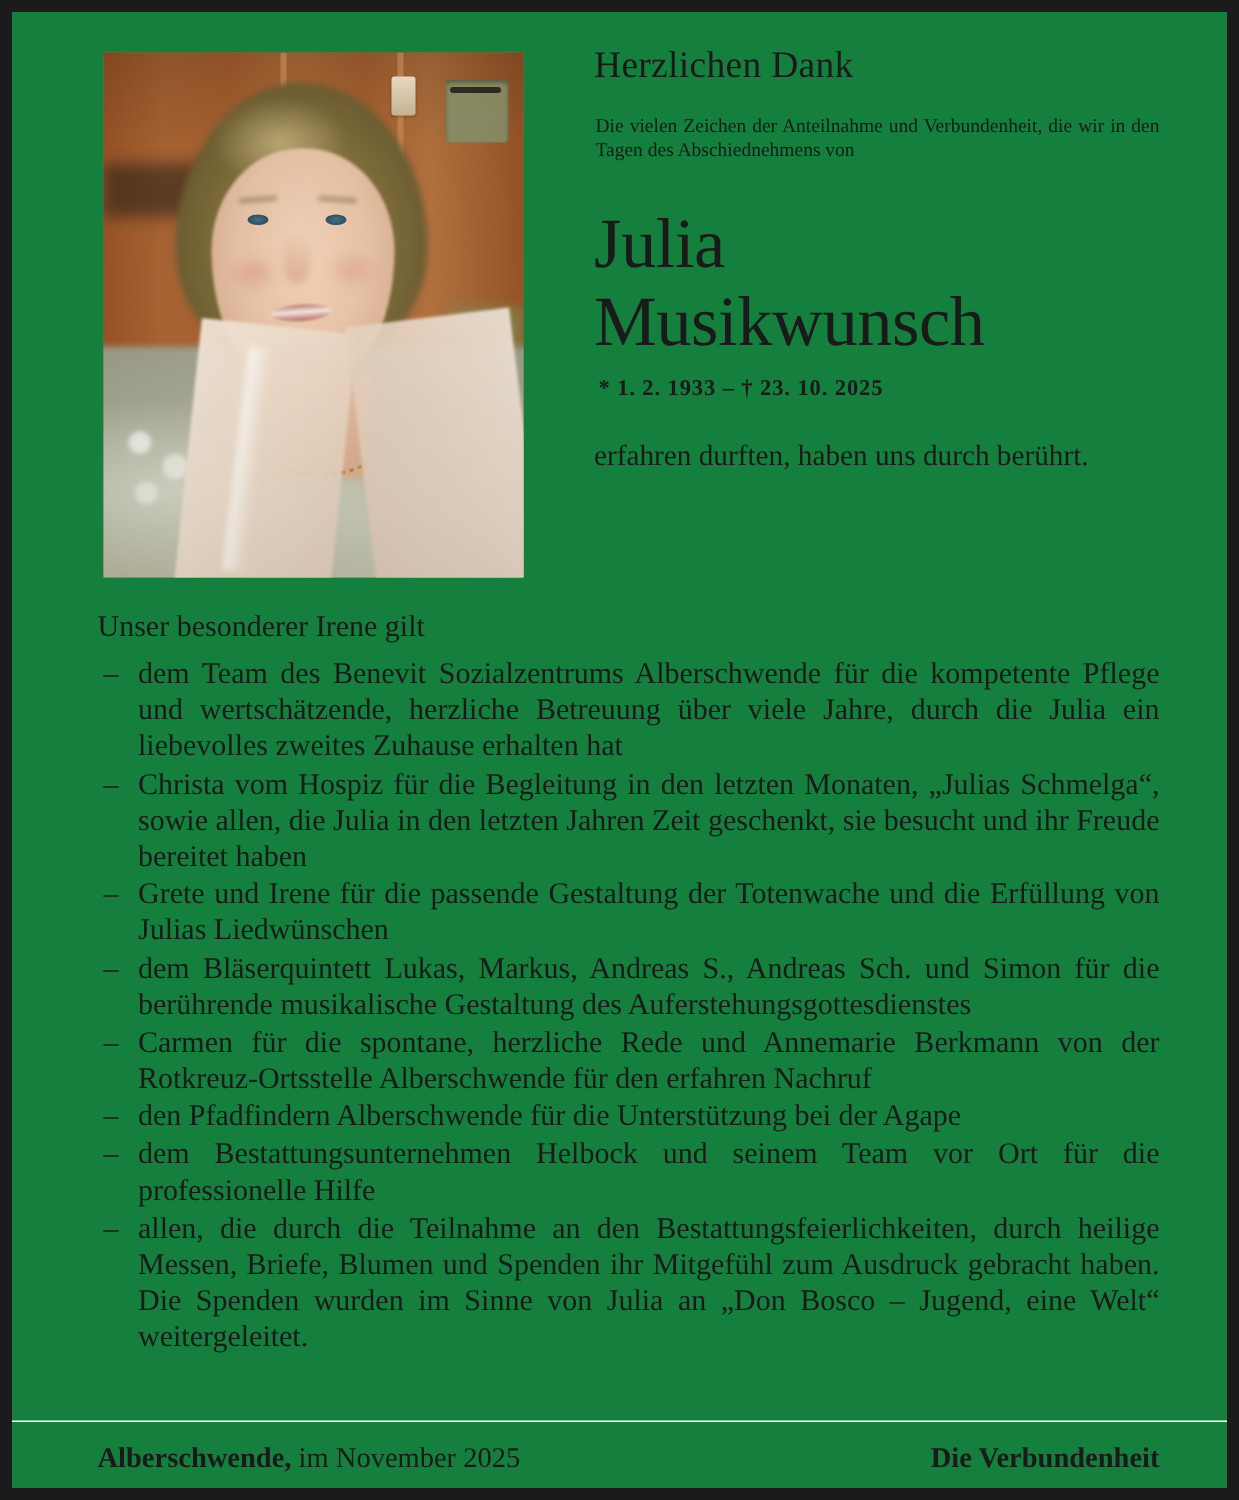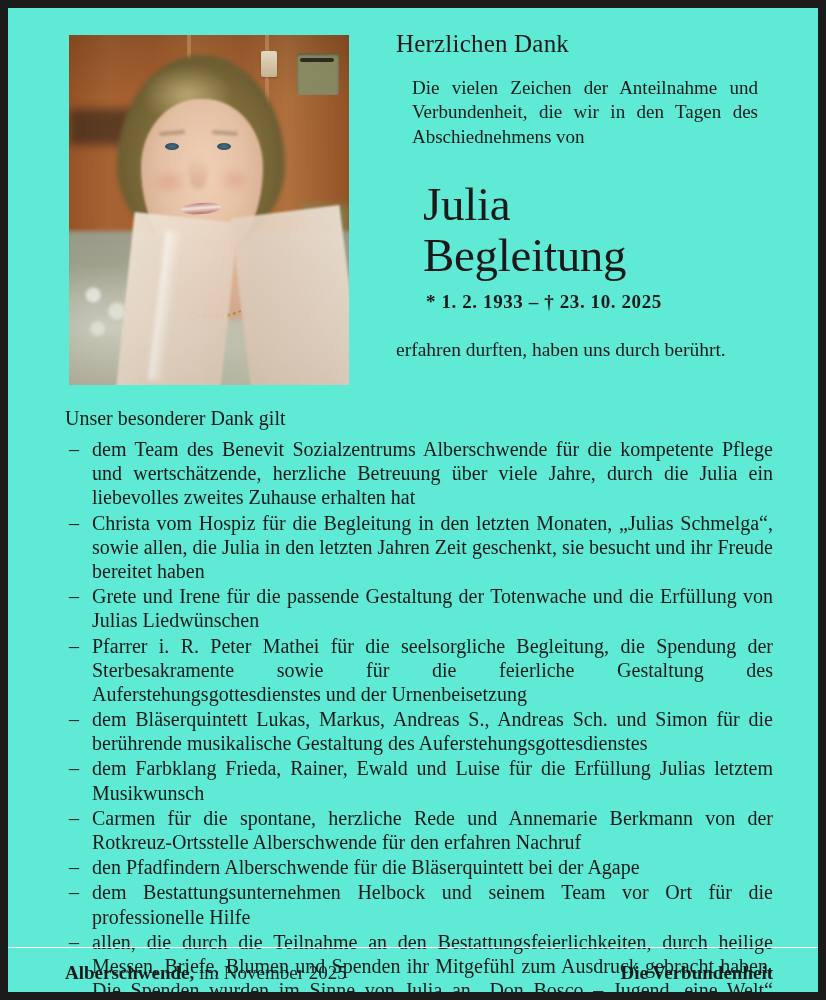--- a/index.html
+++ b/index.html
@@ -6,21 +6,21 @@
     margin: 0;
     padding: 0;
     background: #ffffff;
   }
 
   .notice {
     position: relative;
     width: 826px;
     height: 1000px;
     box-sizing: border-box;
-    background: #5eead4;
+    background: #15803d;
     border: 8px solid #1b1b1b;
     font-family: "Liberation Serif", "DejaVu Serif", serif;
     color: #1a1a1a;
     overflow: hidden;
   }
 
   .inner {
     position: absolute;
     left: 0; top: 0;
     width: 810px;
@@ -207,41 +207,40 @@
     width: 378px;
   }
   .dank-heading {
     font-size: 25px;
     line-height: 1.1;
     font-weight: normal;
     letter-spacing: 0.2px;
     margin: 0 0 18px 0;
   }
   .intro {
-    font-size: 19px;
+    font-size: 13px;
     line-height: 1.30;
     text-align: justify;
     text-align-last: left;
-    margin: 16px;
+    margin: 1px;
   }
   .name-block {
     margin-top: 30px;
-    margin-left: 27px;
   }
   .firstname, .lastname {
     font-size: 47px;
     line-height: 1.06;
     font-weight: normal;
     letter-spacing: -0.3px;
     margin: 0;
     white-space: nowrap;
   }
   .lastname { margin-top: 2px; }
   .dates {
-    font-size: 19px;
+    font-size: 15px;
     font-weight: bold;
     letter-spacing: 0.6px;
     margin: 10px 0 0 3px;
   }
   .closing {
     font-size: 19.5px;
     line-height: 1.3;
     margin: 24px 0 0 0;
   }
 
@@ -340,38 +339,36 @@
       <div class="ph-layer ph-scarf-fold"></div>
       <div class="ph-layer ph-grain"></div>
     </div>
 
     <div class="rightcol">
       <h1 class="dank-heading">Herzlichen Dank</h1>
       <p class="intro">Die vielen Zeichen der Anteilnahme und Verbundenheit, die wir in den Tagen des Abschiednehmens von</p>
 
       <div class="name-block">
         <div class="firstname">Julia</div>
-        <div class="lastname">Begleitung</div>
+        <div class="lastname">Musikwunsch</div>
         <div class="dates">* 1. 2. 1933 – † 23. 10. 2025</div>
       </div>
 
       <p class="closing">erfahren durften, haben uns durch berührt.</p>
     </div>
 
     <div class="thanks">
-      <p class="thanks-lead">Unser besonderer Dank gilt</p>
+      <p class="thanks-lead">Unser besonderer Irene gilt</p>
       <ul class="thanks-list">
         <li>dem Team des Benevit Sozialzentrums Alberschwende für die kompetente Pflege und wertschätzende, herzliche Betreuung über viele Jahre, durch die Julia ein liebevolles zweites Zuhause erhalten hat</li>
         <li>Christa vom Hospiz für die Begleitung in den letzten Monaten, „Julias Schmelga“, sowie allen, die Julia in den letzten Jahren Zeit geschenkt, sie besucht und ihr Freude bereitet haben</li>
         <li>Grete und Irene für die passende Gestaltung der Totenwache und die Erfüllung von Julias Liedwünschen</li>
-        <li>Pfarrer i. R. Peter Mathei für die seelsorgliche Begleitung, die Spendung der Sterbesakramente sowie für die feierliche Gestaltung des Auferstehungsgottesdienstes und der Urnenbeisetzung</li>
         <li>dem Bläserquintett Lukas, Markus, Andreas S., Andreas Sch. und Simon für die berührende musikalische Gestaltung des Auferstehungsgottesdienstes</li>
-        <li>dem Farbklang Frieda, Rainer, Ewald und Luise für die Erfüllung Julias letztem Musikwunsch</li>
         <li>Carmen für die spontane, herzliche Rede und Annemarie Berkmann von der Rotkreuz-Ortsstelle Alberschwende für den erfahren Nachruf</li>
-        <li>den Pfadfindern Alberschwende für die Bläserquintett bei der Agape</li>
+        <li>den Pfadfindern Alberschwende für die Unterstützung bei der Agape</li>
         <li>dem Bestattungsunternehmen Helbock und seinem Team vor Ort für die professionelle Hilfe</li>
         <li>allen, die durch die Teilnahme an den Bestattungsfeierlichkeiten, durch heilige Messen, Briefe, Blumen und Spenden ihr Mitgefühl zum Ausdruck gebracht haben. Die Spenden wurden im Sinne von Julia an „Don Bosco – Jugend, eine Welt“ weitergeleitet.</li>
       </ul>
     </div>
 
     <div class="footer-rule"></div>
     <div class="footer">
       <div>
         <span class="footer-place">Alberschwende,</span>
         <span class="footer-date">im November 2025</span>

